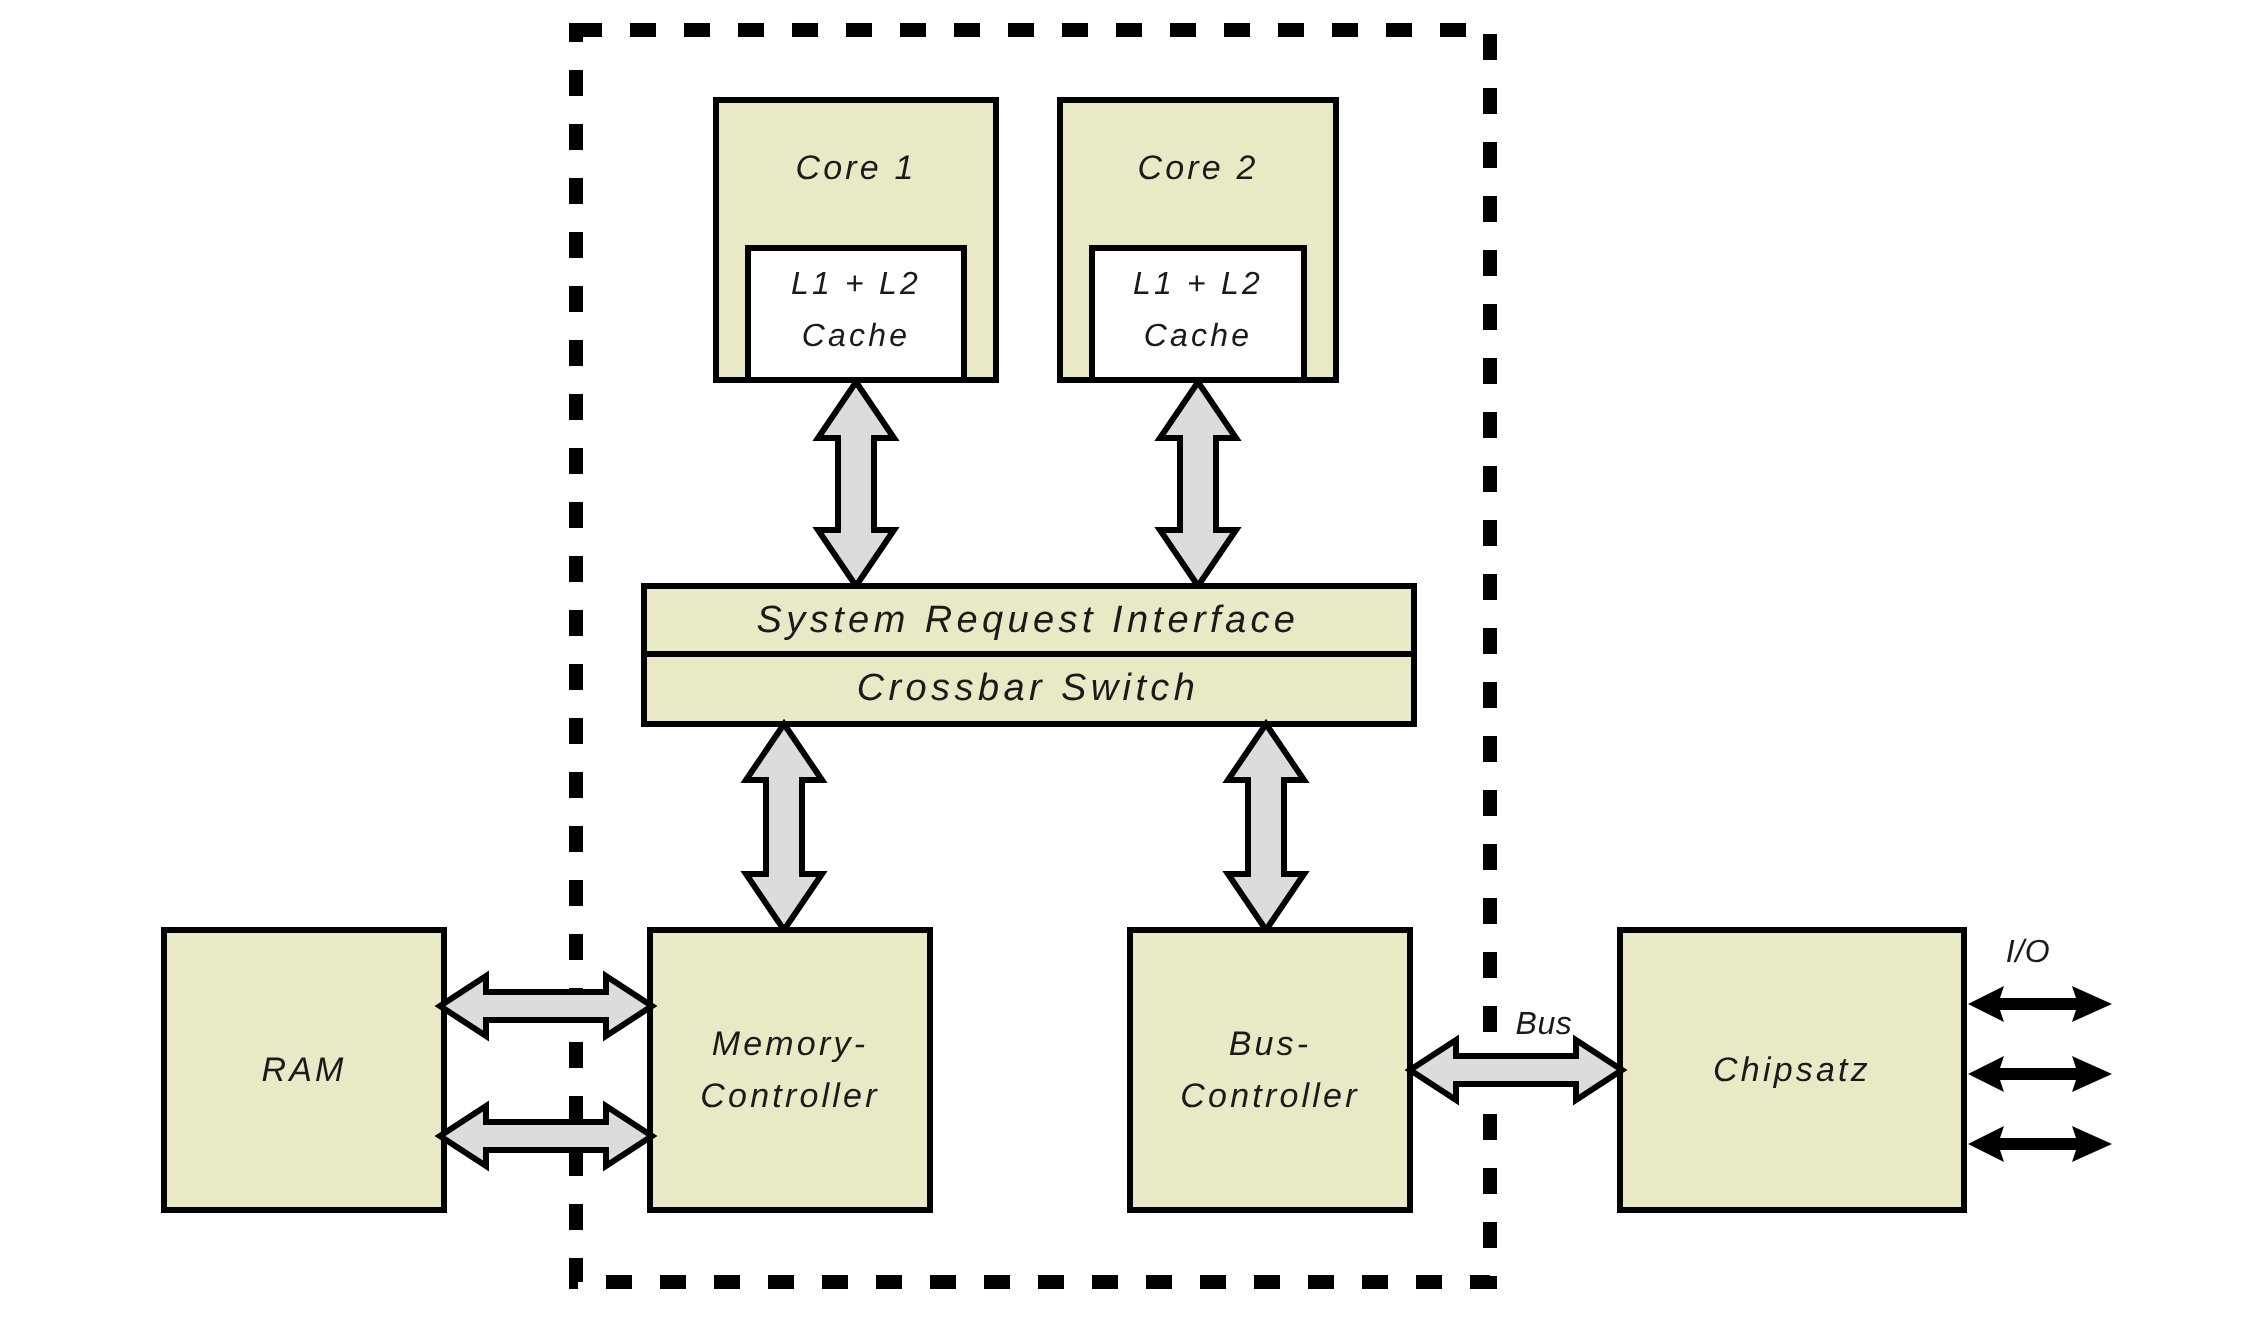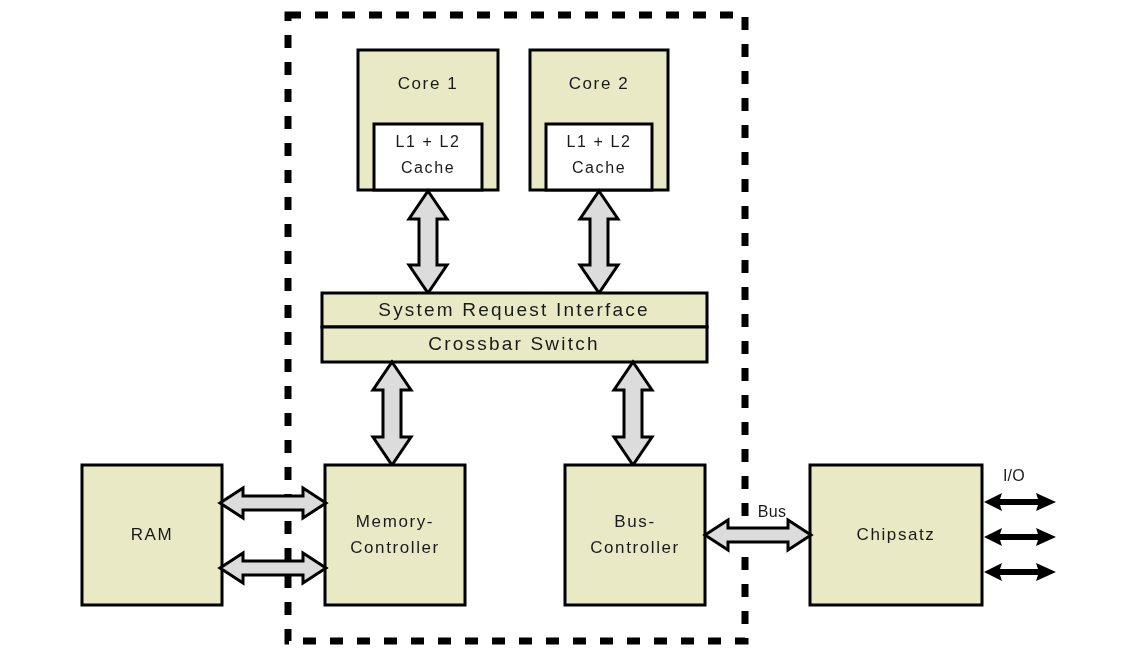--- a/index.html
+++ b/index.html
@@ -10,20 +10,21 @@
   body {
     width: 1126px;
     height: 668px;
     font-family: "Liberation Sans", sans-serif;
     overflow: hidden;
   }
   #diagram-root {
     position: relative;
     width: 1034px;
     height: 668px;
+    font-style: italic;
   }
   svg.diagram {
     display: block;
     width: 1126px;
     height: 668px;
   }
   .box-fill {
     fill: #e9e9c6;
     stroke: #000000;
     stroke-width: 3;

